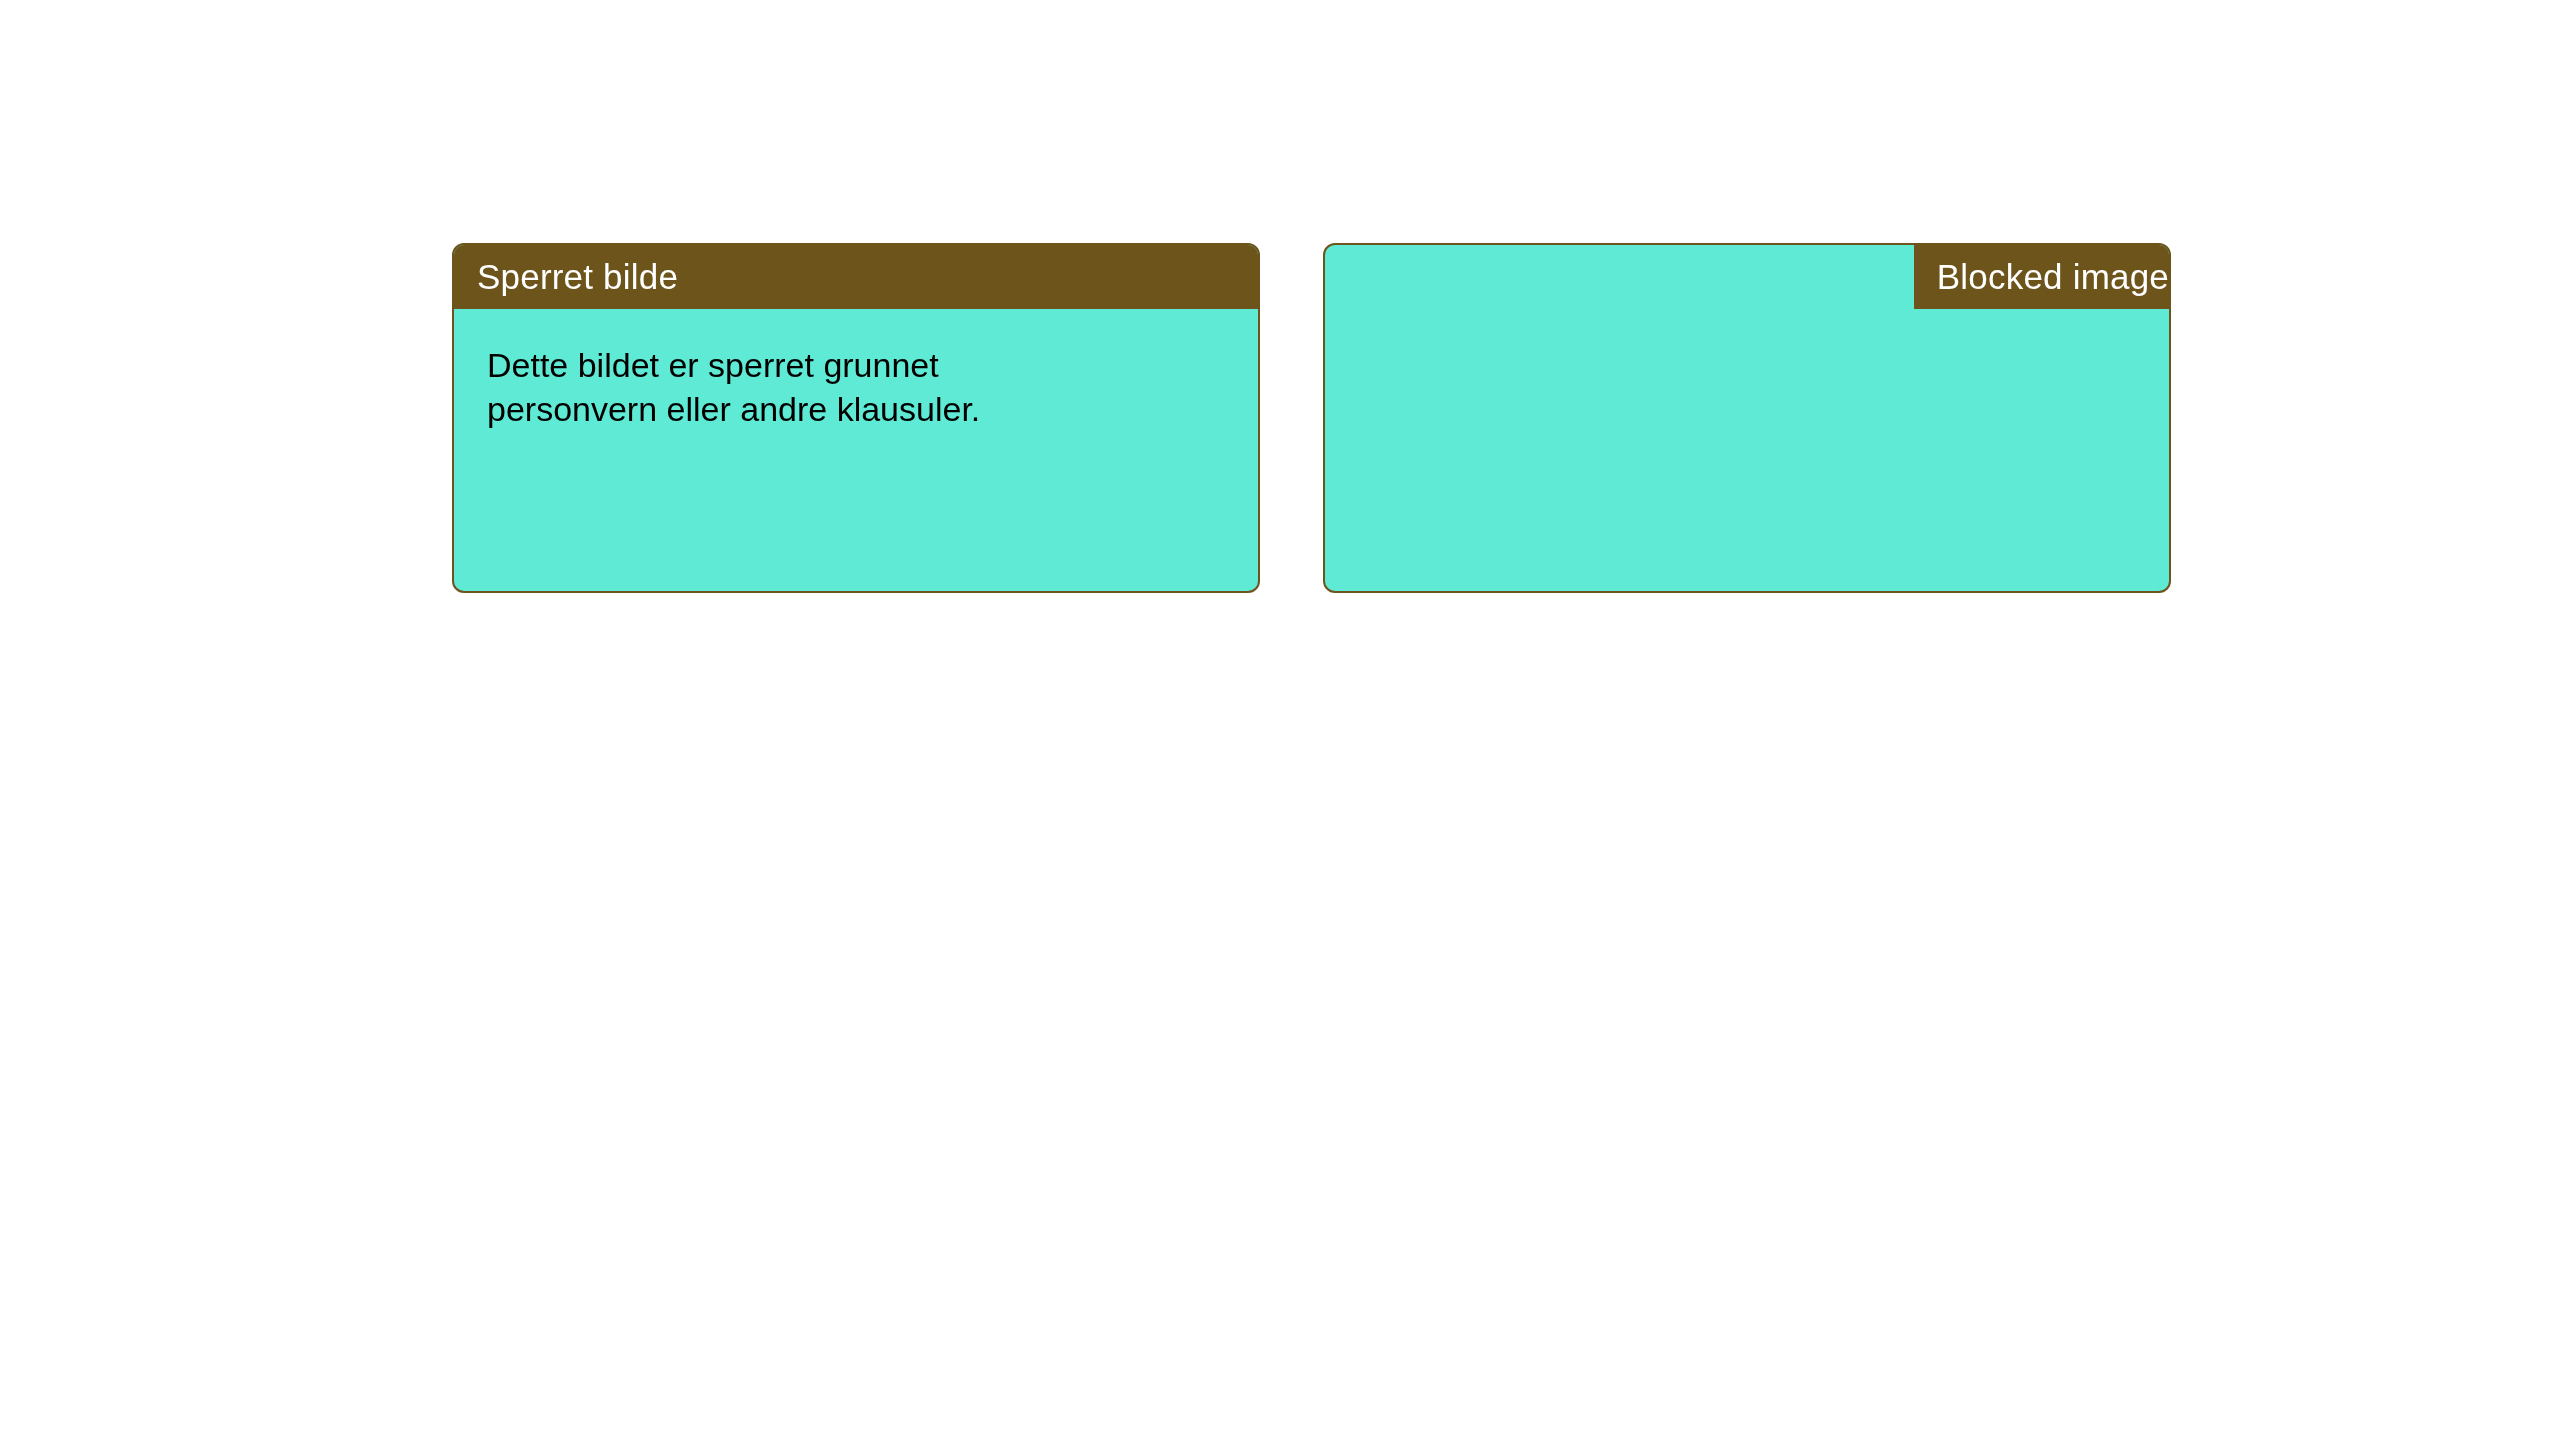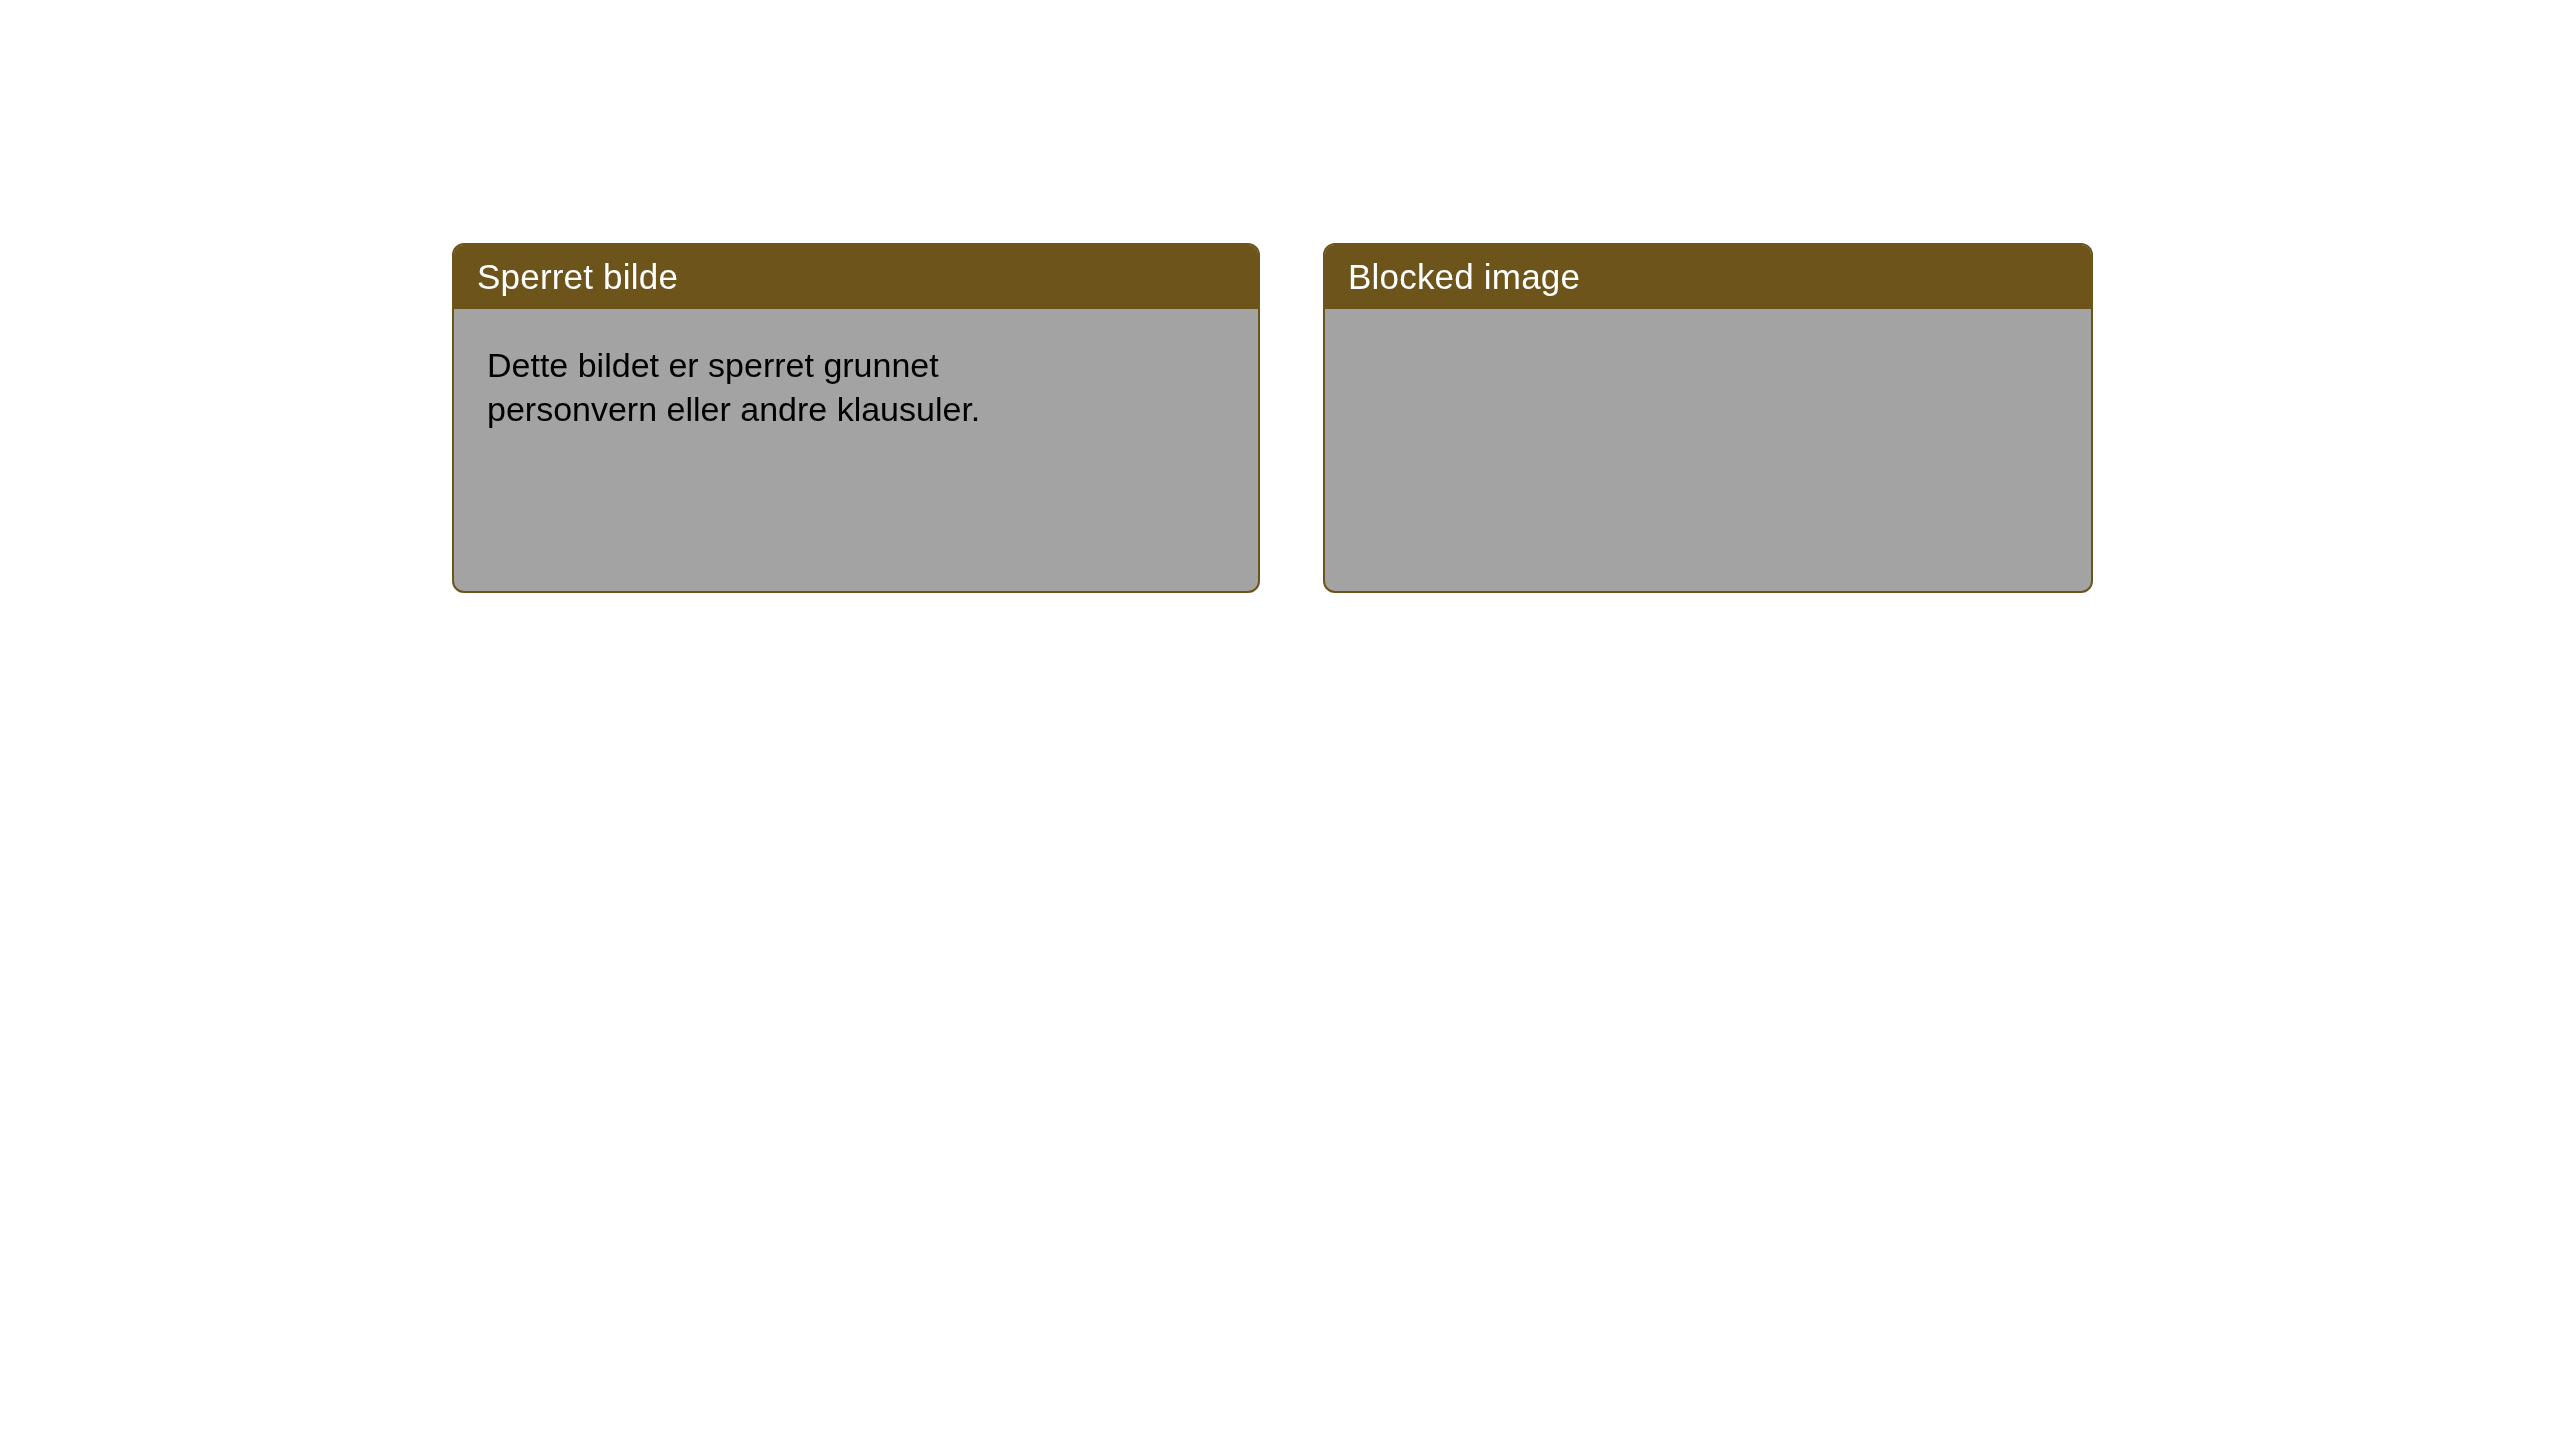--- a/index.html
+++ b/index.html
@@ -22,36 +22,37 @@
     left: 452px;
     top: 243px;
     display: flex;
     flex-direction: row;
     align-items: flex-start;
     gap: 63px;
   }
 
   .notice-card {
     box-sizing: border-box;
-    background: #a3a3a3;
+    background: #5eead4;
     border: 2px solid #6d541a;
     border-radius: 12px;
     overflow: hidden;
     display: flex;
     flex-direction: column;
   }
 
   .notice-card.card-no {
     width: 808px;
     height: 350px;
   }
 
   .notice-card.card-en {
-    width: 770px;
+    width: 848px;
     height: 350px;
+    align-items: flex-end;
   }
 
   .notice-header {
     background: #6d541a;
     color: #ffffff;
     font-size: 35px;
     line-height: 1;
     letter-spacing: 0.2px;
     padding: 14px 0 15px 23px;
     font-weight: 400;

